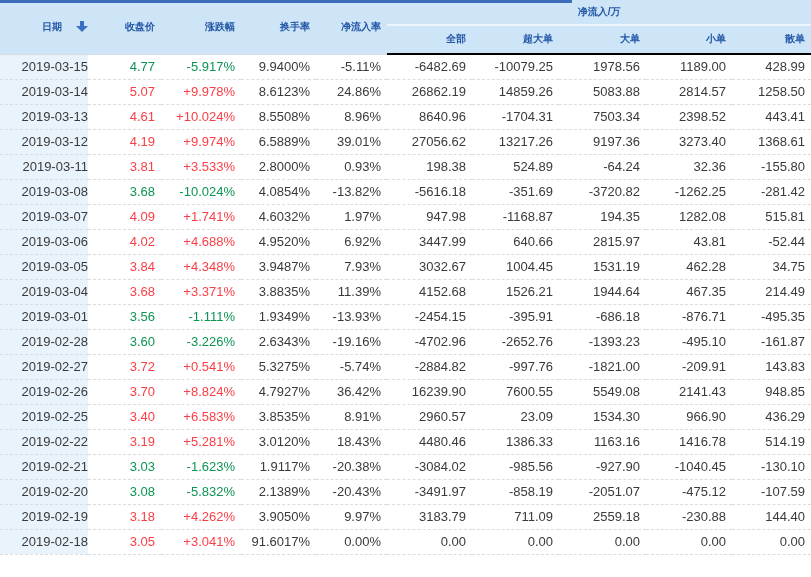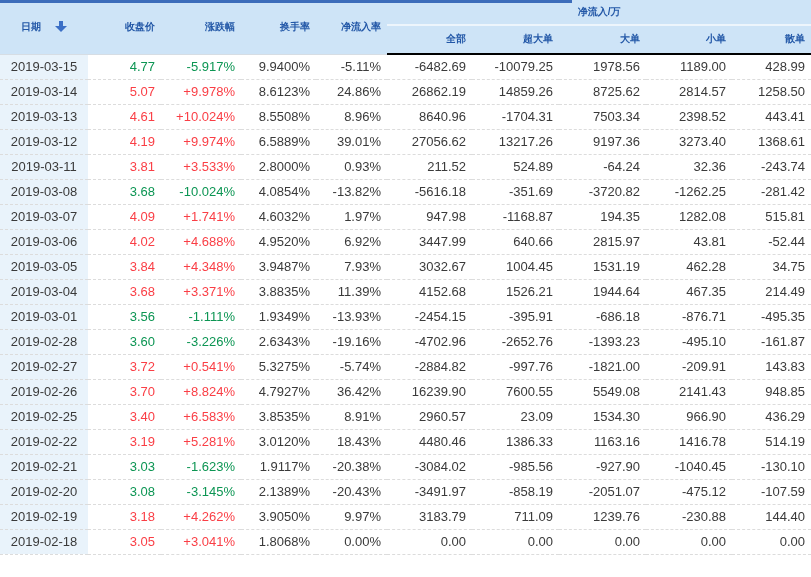--- a/index.html
+++ b/index.html
@@ -21,36 +21,36 @@
   thead th{
     background:var(--header-bg);
     color:var(--header-blue);
     font-weight:bold;
     font-size:10px;
     padding:0 6px 0 0;
     text-align:right;
     cursor:pointer;
   }
   thead tr.group-row th.side-th{height:54px;vertical-align:middle;border-bottom:1px solid #d6dde4;}
-  th.date-th{text-align:center;padding:0;white-space:nowrap;}
+  th.date-th{padding:0;white-space:nowrap;}
   th.group-th{
     text-align:center;height:24px;vertical-align:middle;
     border-bottom:2px solid #edf5fc;padding:0;cursor:default;
   }
   tr.subheader th{height:28px;vertical-align:middle;border-bottom:2px solid #000000;}
   tbody td{
     height:25px;
     border-bottom:1px dashed var(--dash);
     font-size:13px;
     color:var(--text);
     text-align:right;
     padding:0 6px 0 0;
     white-space:nowrap;
   }
-  td.date-cell{text-align:center;background:var(--date-bg);padding:0;}
+  td.date-cell{background:var(--date-bg);padding:0;}
   td.up{color:var(--up);}
   td.down{color:var(--down);}
   .sort-icon{
     display:inline-flex;flex-direction:column;align-items:center;
     margin-left:14px;vertical-align:middle;position:relative;top:-1px;
   }
   .sort-icon .stem{width:4px;height:5px;background:var(--icon-blue);}
   .sort-icon .head{width:0;height:0;border-left:6px solid transparent;border-right:6px solid transparent;border-top:6px solid var(--icon-blue);}
 </style>
 </head>
@@ -107,21 +107,21 @@
           <td>428.99</td>
         </tr>
         <tr>
           <td class="date-cell">2019-03-14</td>
           <td class="up">5.07</td>
           <td class="up">+9.978%</td>
           <td>8.6123%</td>
           <td>24.86%</td>
           <td>26862.19</td>
           <td>14859.26</td>
-          <td>8725.62</td>
+          <td>5083.88</td>
           <td>2814.57</td>
           <td>1258.50</td>
         </tr>
         <tr>
           <td class="date-cell">2019-03-13</td>
           <td class="up">4.61</td>
           <td class="up">+10.024%</td>
           <td>8.5508%</td>
           <td>8.96%</td>
           <td>8640.96</td>
@@ -141,25 +141,25 @@
           <td>9197.36</td>
           <td>3273.40</td>
           <td>1368.61</td>
         </tr>
         <tr>
           <td class="date-cell">2019-03-11</td>
           <td class="up">3.81</td>
           <td class="up">+3.533%</td>
           <td>2.8000%</td>
           <td>0.93%</td>
-          <td>211.52</td>
+          <td>198.38</td>
           <td>524.89</td>
           <td>-64.24</td>
           <td>32.36</td>
-          <td>-243.74</td>
+          <td>-155.80</td>
         </tr>
         <tr>
           <td class="date-cell">2019-03-08</td>
           <td class="down">3.68</td>
           <td class="down">-10.024%</td>
           <td>4.0854%</td>
           <td>-13.82%</td>
           <td>-5616.18</td>
           <td>-351.69</td>
           <td>-3720.82</td>
@@ -294,46 +294,46 @@
           <td>-20.38%</td>
           <td>-3084.02</td>
           <td>-985.56</td>
           <td>-927.90</td>
           <td>-1040.45</td>
           <td>-130.10</td>
         </tr>
         <tr>
           <td class="date-cell">2019-02-20</td>
           <td class="down">3.08</td>
-          <td class="down">-3.145%</td>
+          <td class="down">-5.832%</td>
           <td>2.1389%</td>
           <td>-20.43%</td>
           <td>-3491.97</td>
           <td>-858.19</td>
           <td>-2051.07</td>
           <td>-475.12</td>
           <td>-107.59</td>
         </tr>
         <tr>
           <td class="date-cell">2019-02-19</td>
           <td class="up">3.18</td>
           <td class="up">+4.262%</td>
           <td>3.9050%</td>
           <td>9.97%</td>
           <td>3183.79</td>
           <td>711.09</td>
-          <td>1239.76</td>
+          <td>2559.18</td>
           <td>-230.88</td>
           <td>144.40</td>
         </tr>
         <tr>
           <td class="date-cell">2019-02-18</td>
           <td class="up">3.05</td>
           <td class="up">+3.041%</td>
-          <td>1.8068%</td>
+          <td>91.6017%</td>
           <td>0.00%</td>
           <td>0.00</td>
           <td>0.00</td>
           <td>0.00</td>
           <td>0.00</td>
           <td>0.00</td>
         </tr>
       </tbody>
   </table>
 </div>

